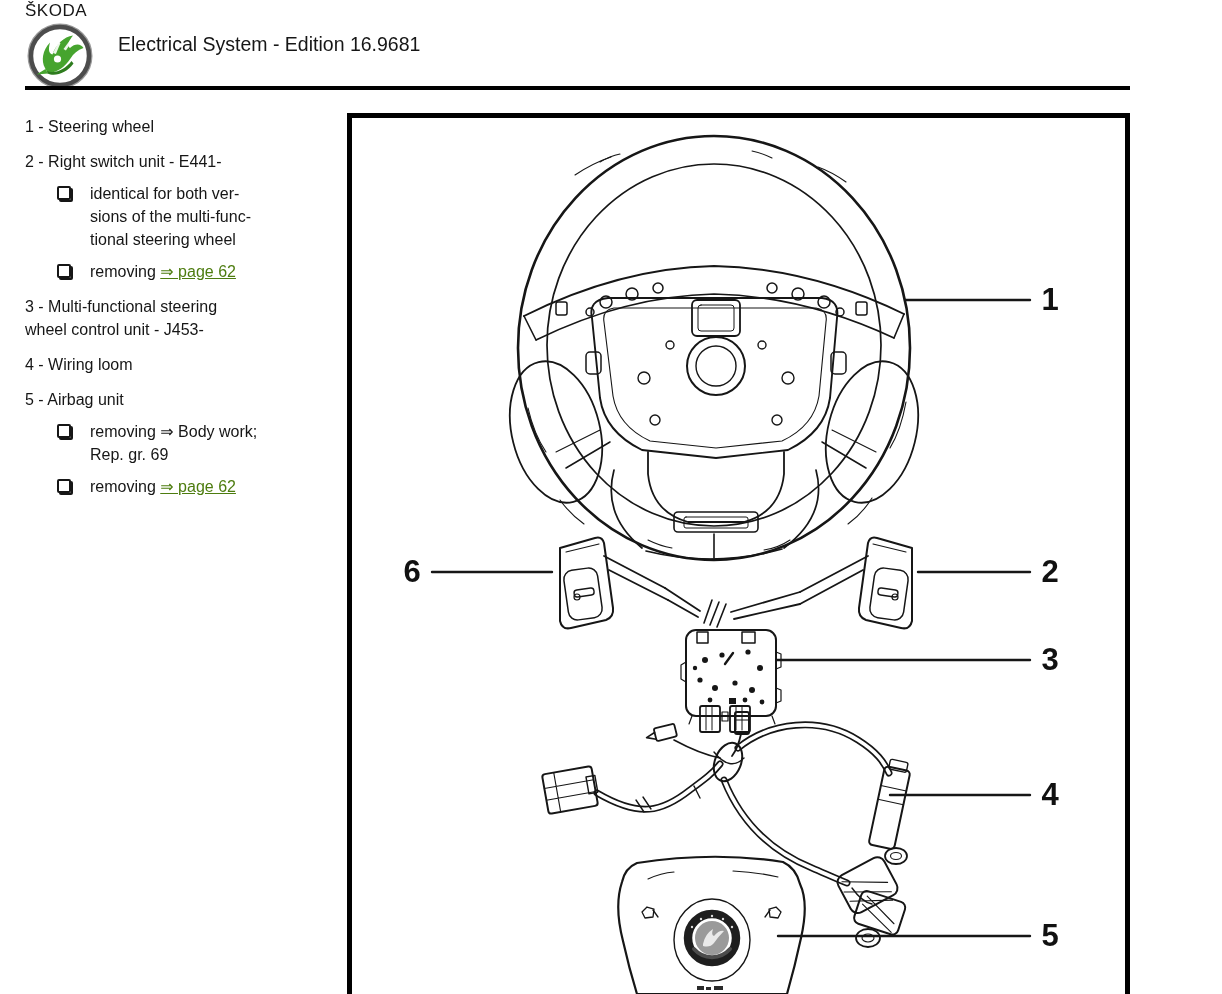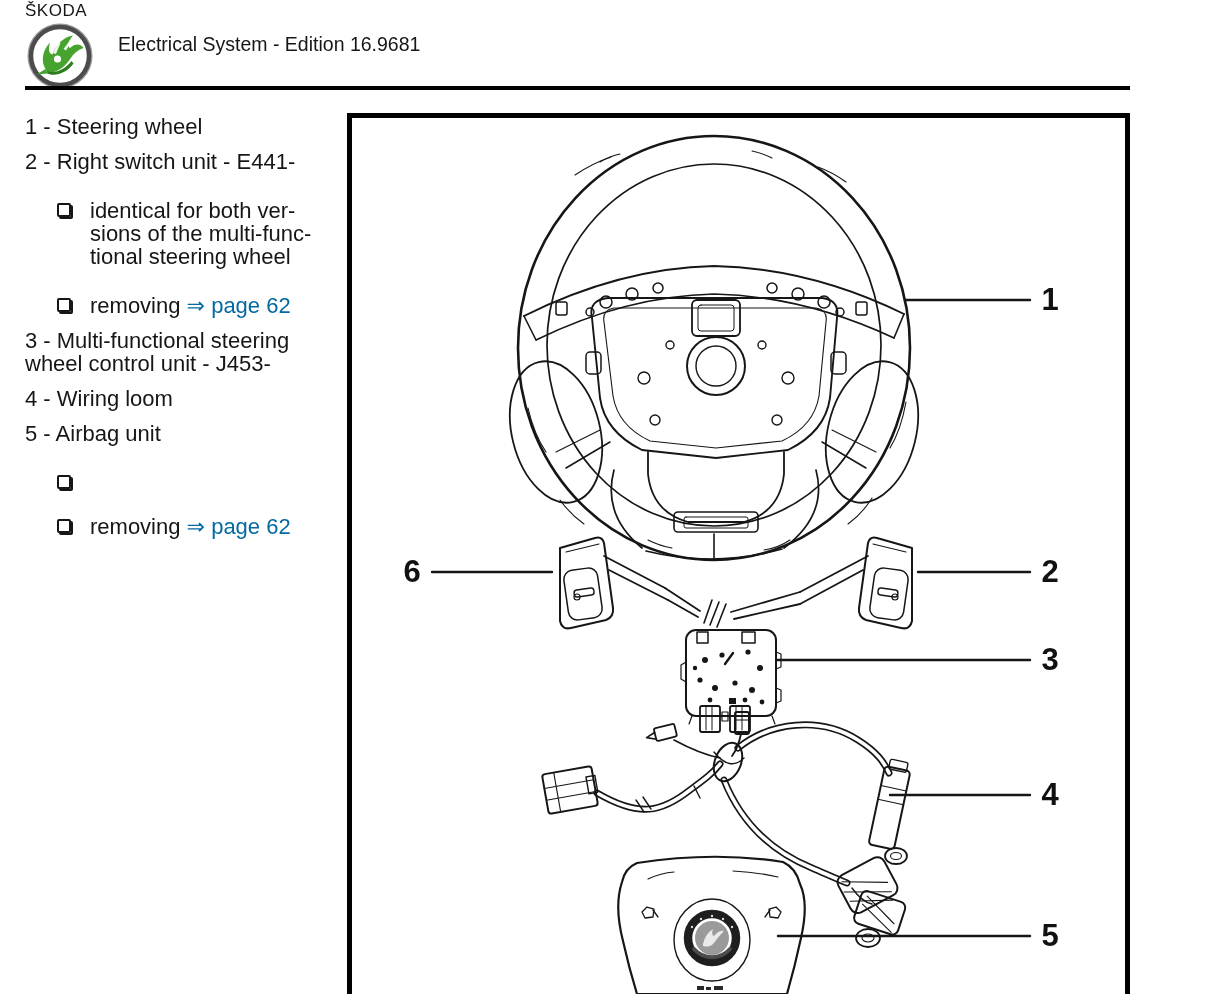--- a/index.html
+++ b/index.html
@@ -17,33 +17,33 @@
   .titles{
     position:absolute;left:118px;top:31px;
     font-size:19.5px;line-height:27px;white-space:nowrap;
   }
   .header-rule{
     position:absolute;left:25px;top:86px;width:1105px;height:4px;background:#000;
   }
   
   .parts{
     position:absolute;left:25px;top:112px;width:330px;
-    font-size:22px;line-height:23px;
+    font-size:16px;line-height:23px;
   }
   .part-item{margin-top:12px;white-space:pre-line;}
   .part-item:first-child{margin-top:3px;}
-  .part-sub{display:flex;margin-top:26px;padding-left:32px;}
+  .part-sub{display:flex;margin-top:9px;padding-left:32px;}
   .bullet-col{width:33px;flex:none;padding-top:4px;}
   .bullet-box{
     width:10px;height:10px;border:2px solid #161616;border-radius:2px;
     box-shadow:2px 2px 0 0 #161616;
   }
   .sub-text{white-space:pre-line;}
   .page-link{
-    color:#0369a1;cursor:pointer;
+    color:#4d7c0f;text-decoration:underline;cursor:pointer;
   }
   
   .frame{
     position:absolute;left:347px;top:113px;width:783px;height:881px;
     border:5px solid #000;border-bottom:none;box-sizing:border-box;background:#fff;
   }
   .diagram-svg{position:absolute;left:0;top:0;}
   .callout{
     position:absolute;transform:translate(-50%,-50%);
     font-size:31px;font-weight:bold;color:#111;
@@ -97,20 +97,22 @@
   <div class="part-item">3 - Multi-functional steering
 wheel control unit - J453-</div>
 
   <div class="part-item">4 - Wiring loom</div>
 
   <div class="part-item">5 - Airbag unit</div>
   <div class="part-sub">
     <div class="bullet-col">
         <div class="bullet-box"></div>
       </div>
+    <div class="sub-text">removing ⇒  Body work;
+Rep. gr.  69</div>
   </div>
 
   <div class="part-sub">
     <div class="bullet-col">
         <div class="bullet-box"></div>
       </div>
     <div class="sub-text"><span>removing </span><a class="page-link">⇒ page 62</a></div>
   </div>
 
 </div>

